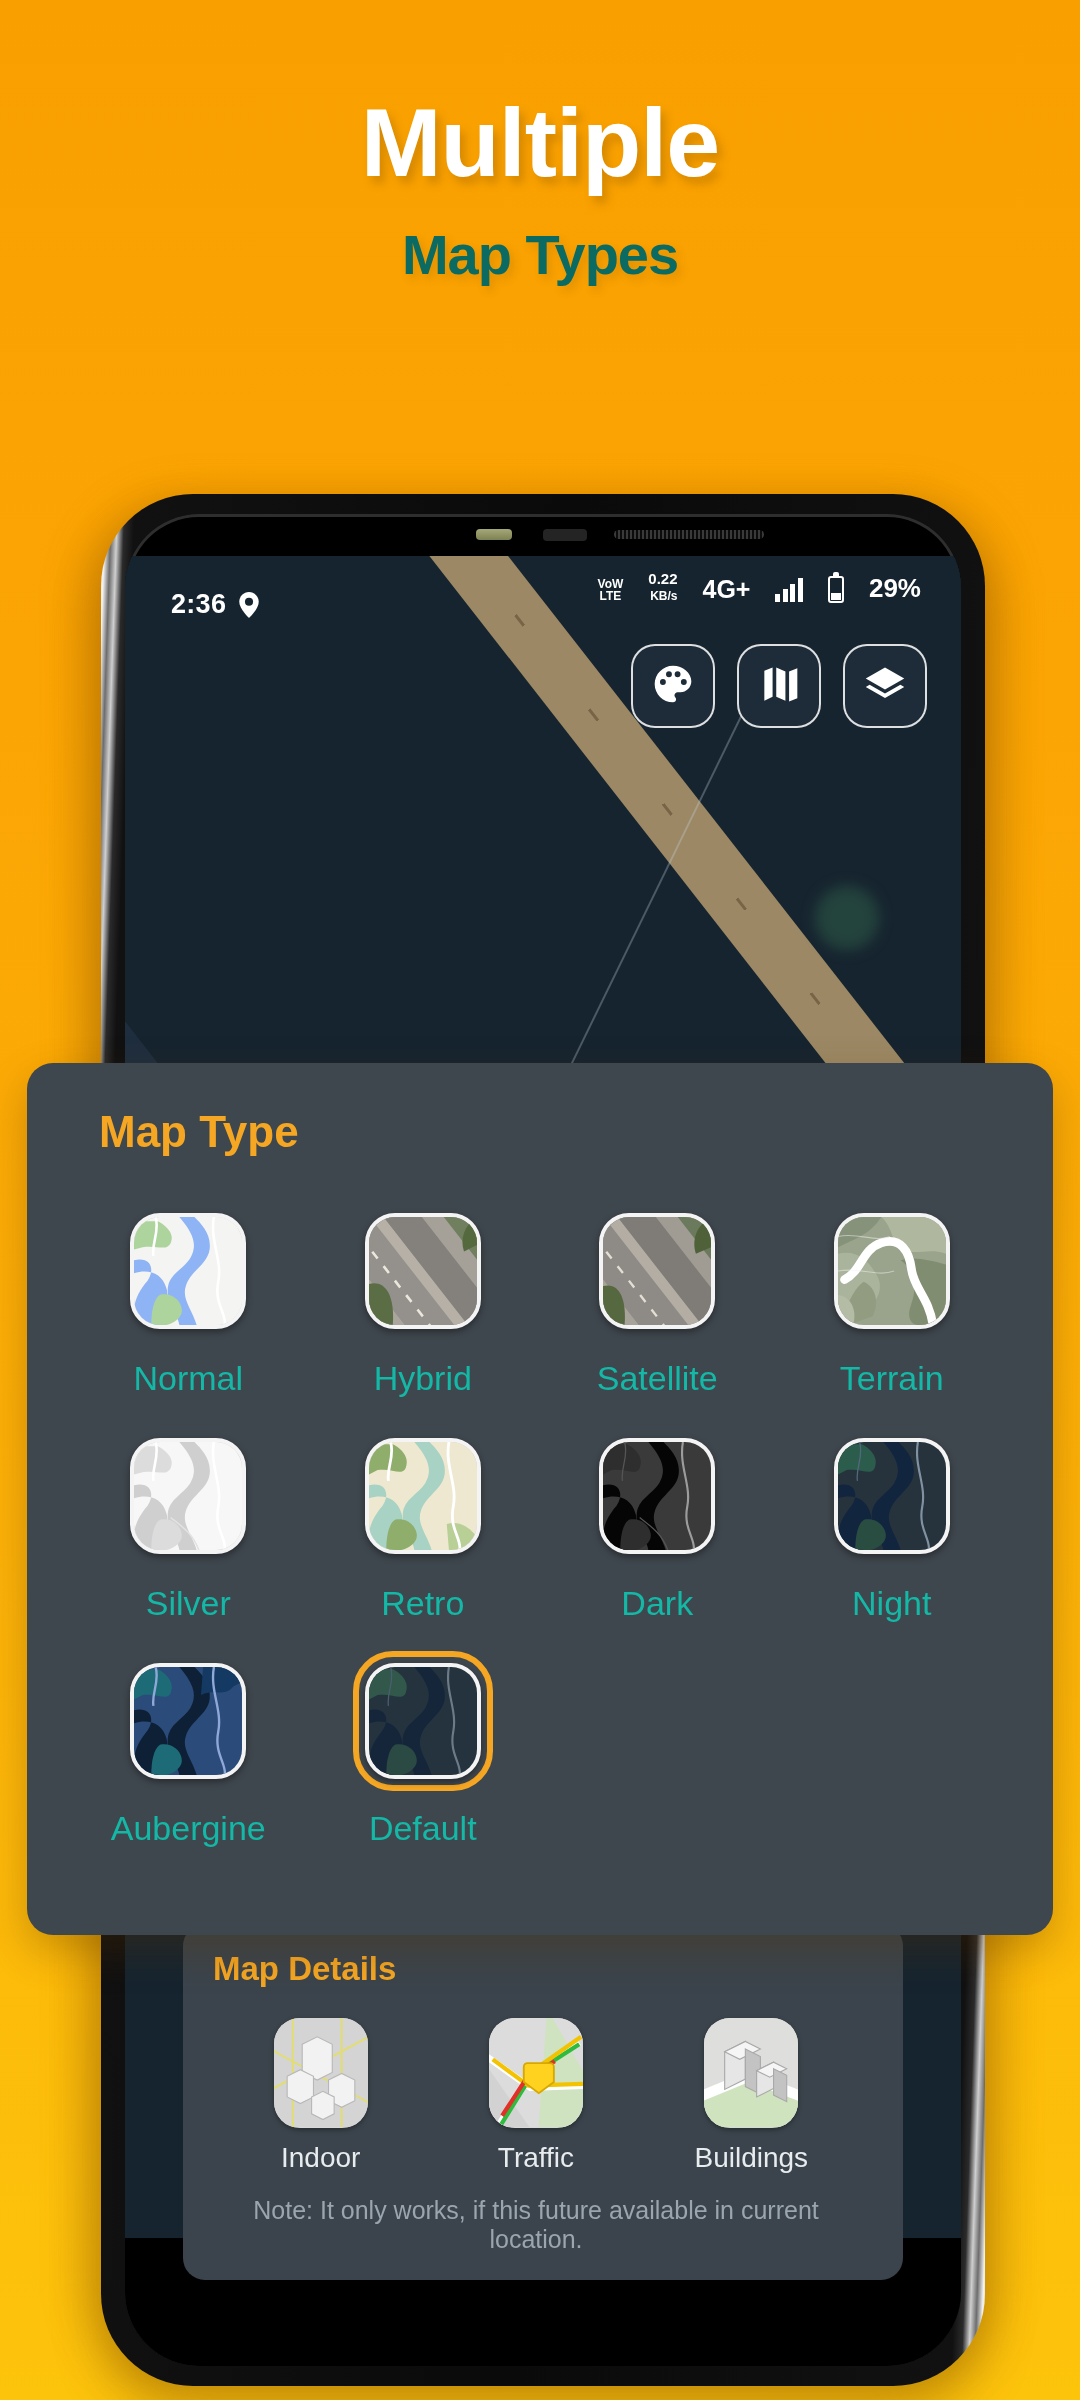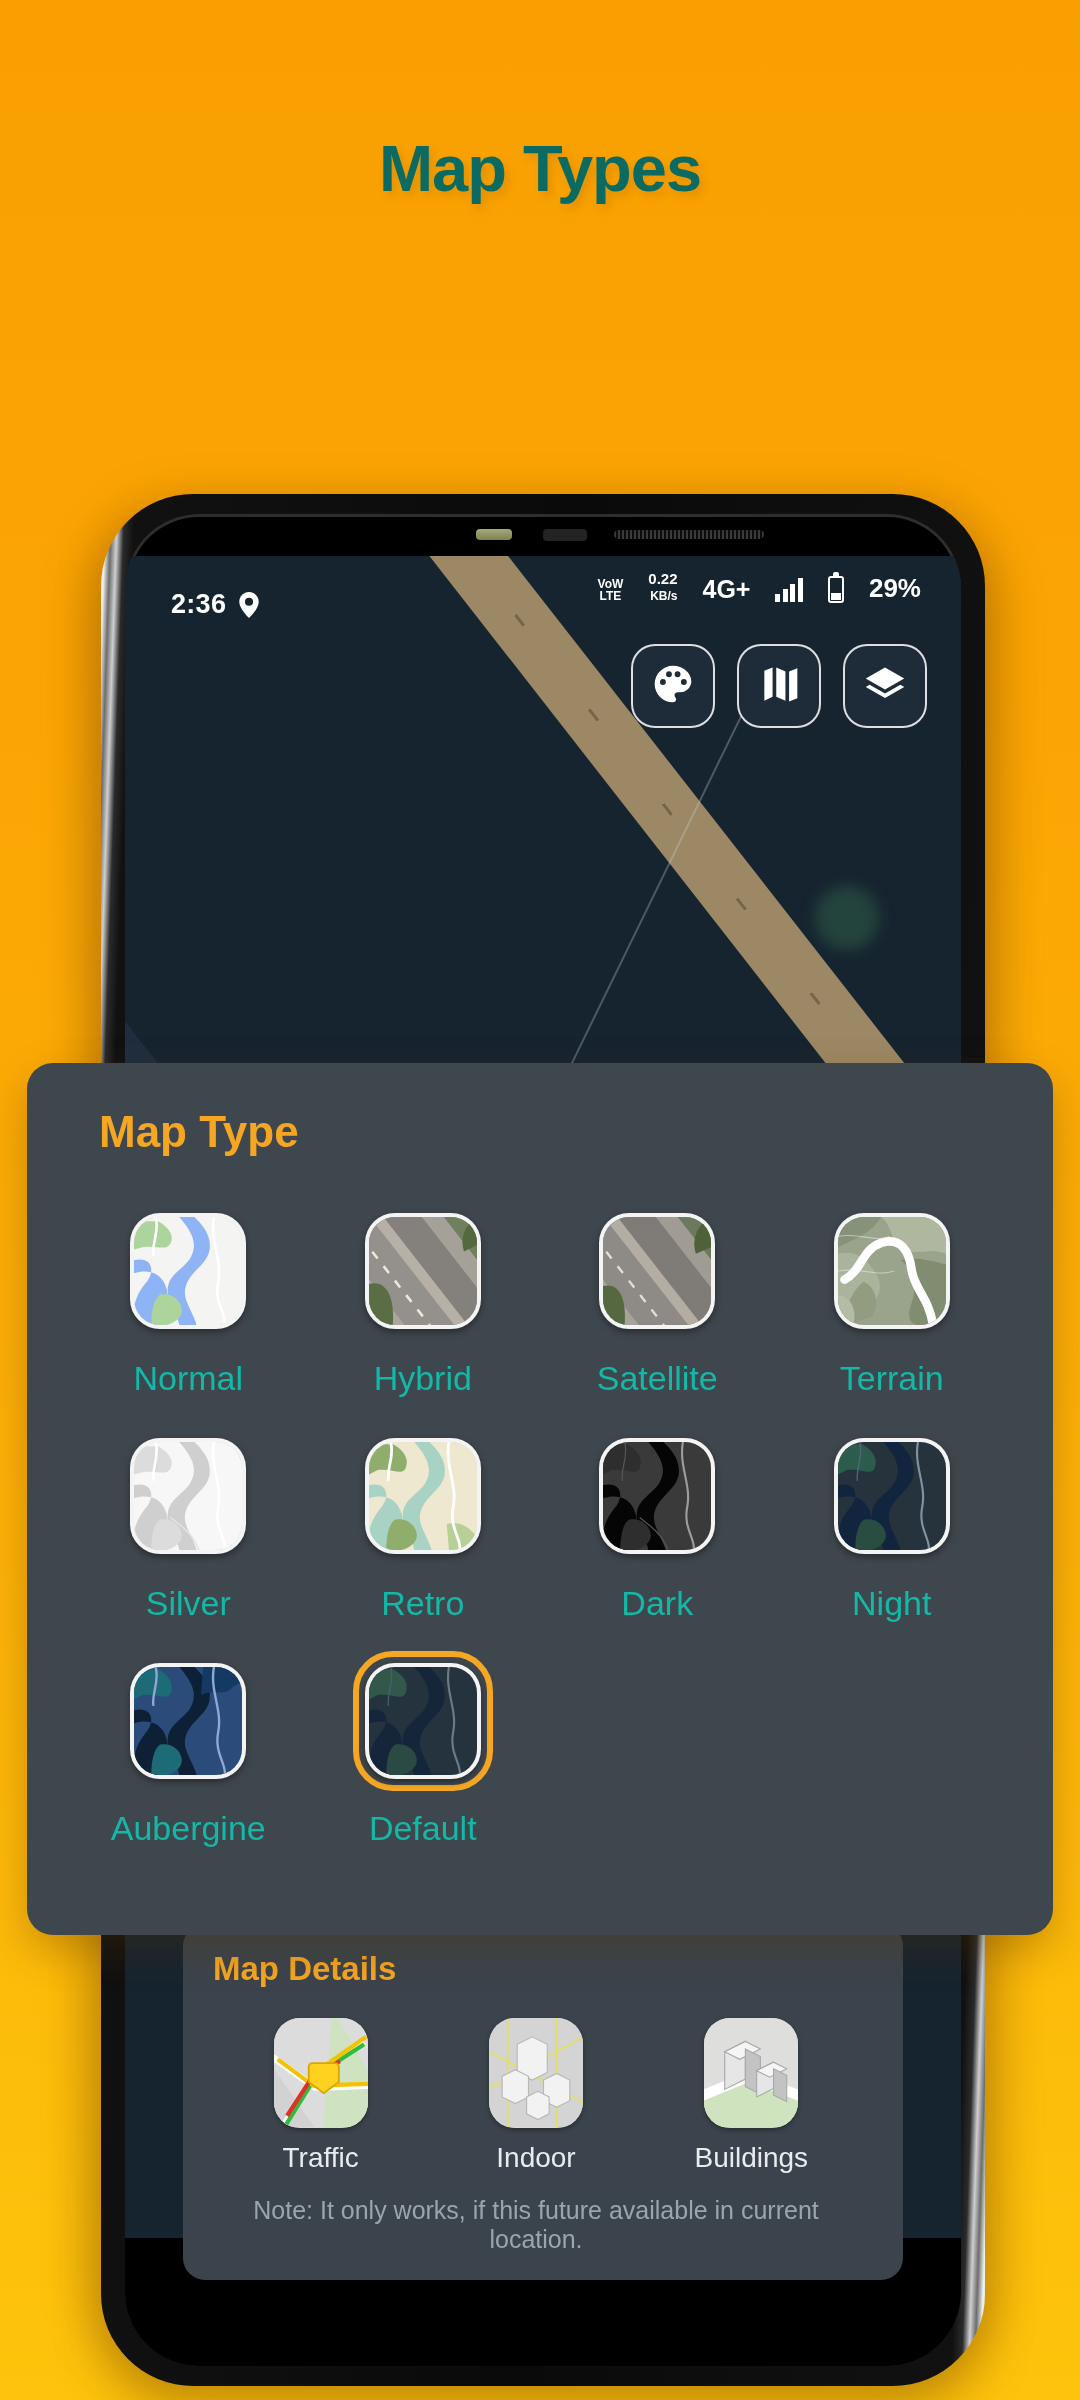--- a/index.html
+++ b/index.html
@@ -22,26 +22,26 @@
   }
   .promo-line1 {
     font-size: 97px;
     font-weight: bold;
     color: #ffffff;
     letter-spacing: -1px;
     line-height: 1.06;
     text-shadow: 5px 7px 10px rgba(120,70,0,0.28);
   }
   .promo-line2 {
-    font-size: 65px;
+    font-size: 56px;
     font-weight: bold;
     color: #0B6B63;
     letter-spacing: -1px;
     line-height: 1.08;
-    margin-top: 42px;
+    margin-top: 30px;
     text-shadow: 4px 5px 9px rgba(120,70,0,0.18);
   }
 
   
   .phone-shadow {
     position: absolute;
     left: 86px; top: 500px;
     width: 912px; height: 1880px;
     border-radius: 96px;
     background: rgba(130,75,0,0.28);
@@ -322,20 +322,21 @@
     font-size: 34px;
   }
 
   
   .tw { position: absolute; inset: 0; }
 </style>
 </head>
 <body>
 
 <div class="promo">
+  <div class="promo-line1">Multiple</div>
   <div class="promo-line2">Map Types</div>
 </div>
 
 <div class="phone-shadow"></div>
 
 <div class="phone">
   <div class="side-button"></div>
   <div class="phone-inner-edge">
 
     <div class="bezel-top">
@@ -409,20 +410,41 @@
                 <path d="M12 3 1.5 9 12 15l10.5-6L12 3z"></path>
                 <path d="M12 17.2 3.6 12.4 1.5 13.6 12 19.7l10.5-6.1-2.1-1.2L12 17.2z"></path>
               </svg>
           </span>
         </div>
       </div>
 
       <div class="map-details-card">
         <div class="card-title">Map Details</div>
         <div class="detail-row">
+
+          <div class="detail-item">
+            <div class="detail-thumb">
+              <svg class="tw" viewBox="0 0 100 116" preserveAspectRatio="none">
+                <rect width="100" height="116" fill="#d4d4d4"></rect>
+                <g stroke="#e8e24a" stroke-width="2" opacity=".75">
+                  <path d="M-10 30 L110 95"></path>
+                    <path d="M-10 80 L110 15"></path>
+                  <path d="M20 -10 L20 126"></path>
+                    <path d="M72 -10 L72 126"></path>
+                </g>
+                <g fill="#f2f2f2" stroke="#b8b8b8" stroke-width="1.2">
+                  <path d="M30 28 l16 -8 16 8 v30 l-16 8 -16 -8z"></path>
+                  <path d="M14 62 l14 -7 14 7 v22 l-14 7 -14 -7z"></path>
+                  <path d="M58 66 l14 -7 14 7 v22 l-14 7 -14 -7z"></path>
+                  <path d="M40 84 l12 -6 12 6 v18 l-12 6 -12 -6z"></path>
+                </g>
+              </svg>
+            </div>
+            <div class="detail-label">Indoor</div>
+          </div>
 
           <div class="detail-item">
             <div class="detail-thumb">
               <svg class="tw" viewBox="0 0 100 116" preserveAspectRatio="none">
                 <rect width="100" height="116" fill="#dcdcdc"></rect>
                 <path d="M62 -10 L102 60 L102 126 L52 126z" fill="#cfe3c0"></path>
                 <path d="M-10 40 L50 126 L-10 126z" fill="#d2d2d2"></path>
                 <g fill="none" stroke-width="7">
                   <path d="M8 118 L46 58 L96 26" stroke="#ffffff"></path>
                   <path d="M-4 40 L44 74 L104 72" stroke="#ffffff"></path>
@@ -435,41 +457,20 @@
                 </g>
                 <path d="M41 48 h24 a4 4 0 0 1 4 4 v16 l-16 12 -16 -12 v-16 a4 4 0 0 1 4 -4z" fill="#ffd21f" stroke="#d6a800" stroke-width="2"></path>
               </svg>
             </div>
             <div class="detail-label">Traffic</div>
           </div>
 
           <div class="detail-item">
             <div class="detail-thumb">
               <svg class="tw" viewBox="0 0 100 116" preserveAspectRatio="none">
-                <rect width="100" height="116" fill="#d4d4d4"></rect>
-                <g stroke="#e8e24a" stroke-width="2" opacity=".75">
-                  <path d="M-10 30 L110 95"></path>
-                    <path d="M-10 80 L110 15"></path>
-                  <path d="M20 -10 L20 126"></path>
-                    <path d="M72 -10 L72 126"></path>
-                </g>
-                <g fill="#f2f2f2" stroke="#b8b8b8" stroke-width="1.2">
-                  <path d="M30 28 l16 -8 16 8 v30 l-16 8 -16 -8z"></path>
-                  <path d="M14 62 l14 -7 14 7 v22 l-14 7 -14 -7z"></path>
-                  <path d="M58 66 l14 -7 14 7 v22 l-14 7 -14 -7z"></path>
-                  <path d="M40 84 l12 -6 12 6 v18 l-12 6 -12 -6z"></path>
-                </g>
-              </svg>
-            </div>
-            <div class="detail-label">Indoor</div>
-          </div>
-
-          <div class="detail-item">
-            <div class="detail-thumb">
-              <svg class="tw" viewBox="0 0 100 116" preserveAspectRatio="none">
                 <rect width="100" height="116" fill="#dededc"></rect>
                 <path d="M-10 86 L48 62 L110 86 L110 126 L-10 126z" fill="#cfe3bf"></path>
                 <path d="M-10 80 L48 56 L110 80 L110 92 L48 68 L-10 92z" fill="#ffffff"></path>
                 <g stroke="#a9a9a9" stroke-width="1.2">
                   <path d="M22 36 l22 -11 v40 l-22 11z" fill="#e6e6e6"></path>
                   <path d="M22 36 l22 -11 l16 8 l-22 11z" fill="#f5f5f5"></path>
                   <path d="M44 33 l16 8 v40 l-16 -8z" fill="#c3c3c3"></path>
                   <path d="M56 56 l18 -9 v28 l-18 9z" fill="#e6e6e6"></path>
                   <path d="M56 56 l18 -9 l14 7 l-18 9z" fill="#f5f5f5"></path>
                   <path d="M74 54 l14 7 v28 l-14 -7z" fill="#c3c3c3"></path>

